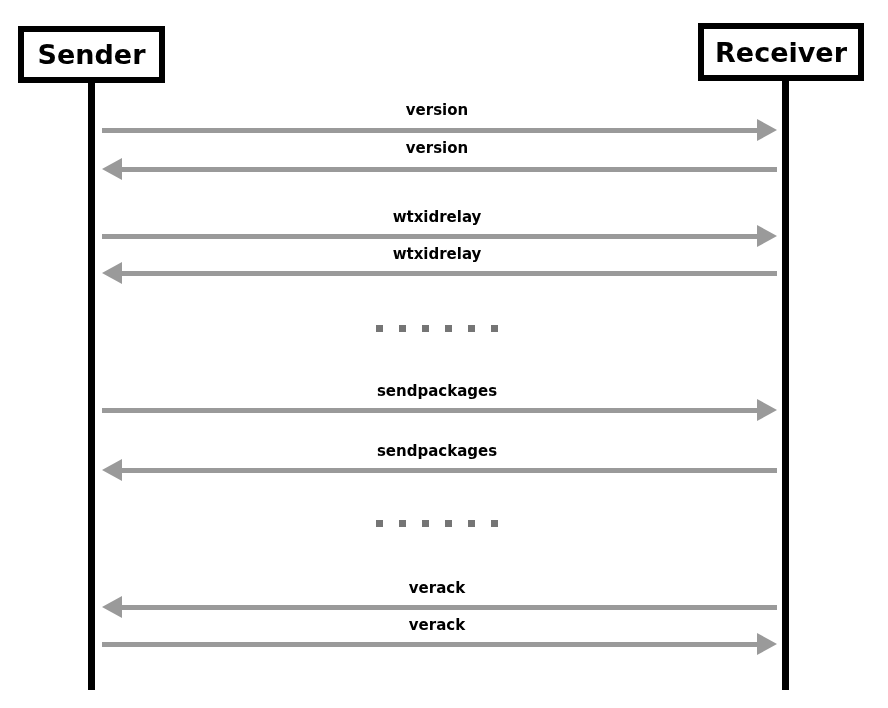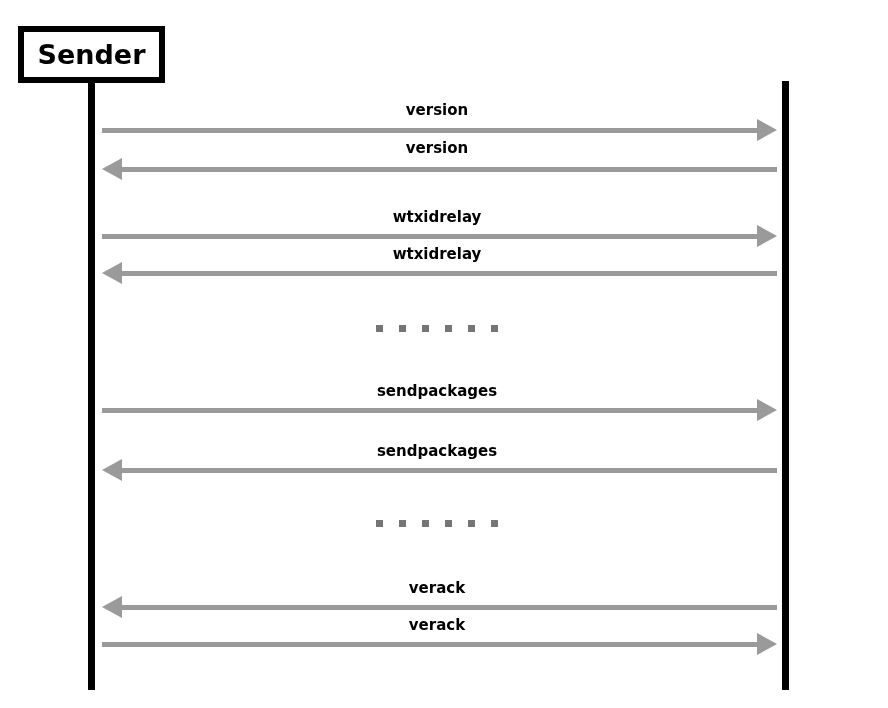--- a/index.html
+++ b/index.html
@@ -78,20 +78,23 @@
 </head>
 <body>
 
 <div id="canvas">
 
   <div class="actor-box" style="left:18px; top:26px; width:147px; height:57px;">
     <span class="actor-label">Sender</span>
   </div>
   <div class="lifeline" style="left:88px; top:83px; height:607px;"></div>
 
+  <div class="actor-box" style="left:698px; top:23px; width:166px; height:58px;">
+    <span class="actor-label">Receiver</span>
+  </div>
   <div class="lifeline" style="left:782px; top:81px; height:609px;"></div>
 
   <div class="msg-label" style="left:437px; top:101px;">version</div>
   <div class="msg-line" style="left:102px; top:128px; width:663px;"></div>
   <div class="arrowhead right" style="left:757px; top:119px;"></div>
 
   <div class="msg-label" style="left:437px; top:139px;">version</div>
   <div class="msg-line" style="left:122px; top:167px; width:655px;"></div>
   <div class="arrowhead left" style="left:102px; top:158px;"></div>
 

